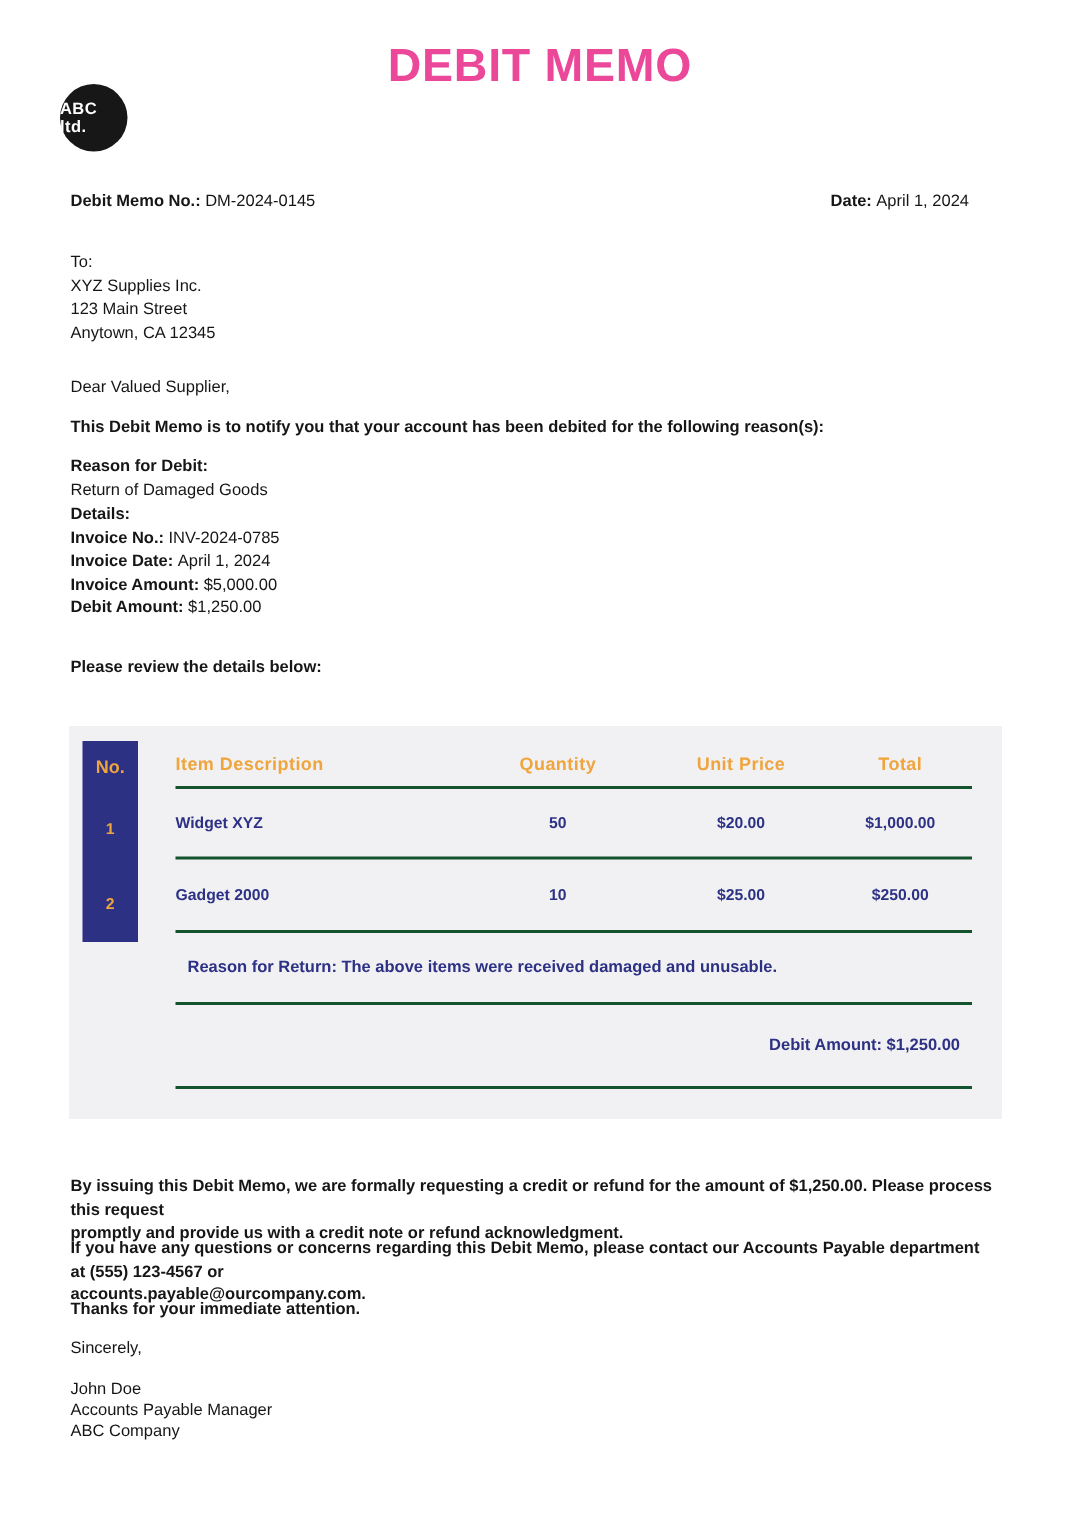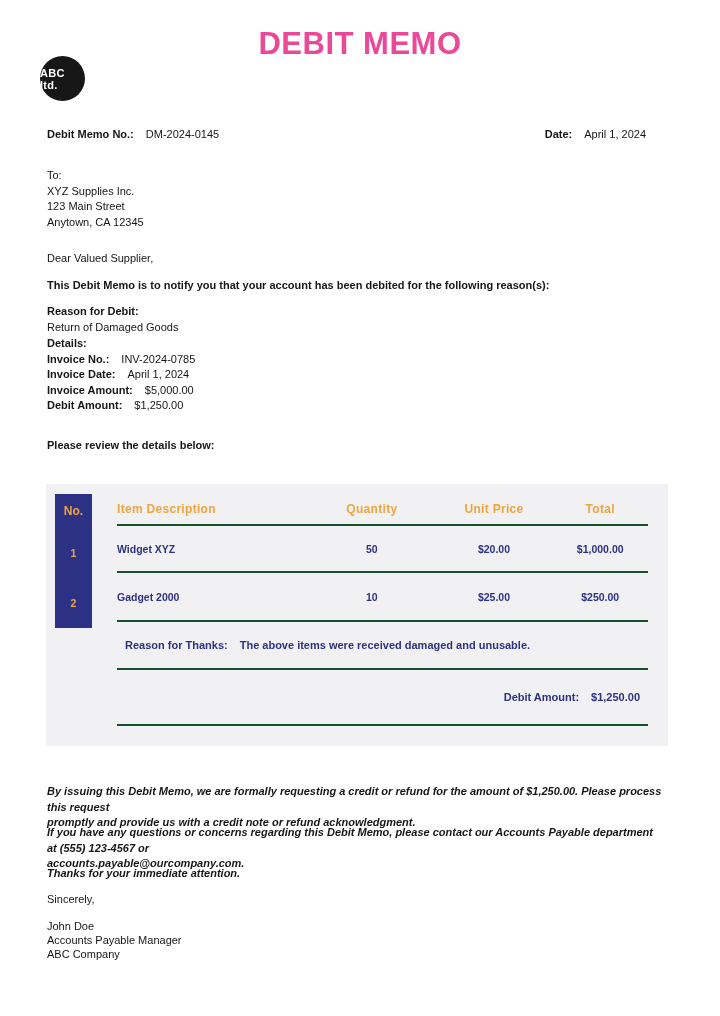--- a/index.html
+++ b/index.html
@@ -24,21 +24,21 @@
     border-radius: 50%; background: #171717; color: #ffffff;
     display: flex; flex-direction: column; align-items: flex-start; justify-content: center;
     font-size: 11px; font-weight: 700; line-height: 12px; letter-spacing: 0.3px;
   }
 
   .meta {
     position: absolute; top: 127px; left: 47px; right: 74px;
     display: flex; justify-content: space-between;
     font-size: 11px; line-height: 14px;
   }
-  .lbl { font-weight: 700; padding-right: 12px; }
+  .lbl { font-weight: 700; padding-right: 3px; }
 
   .block { position: absolute; left: 47px; font-size: 11px; line-height: 15.5px; }
   .recipient { top: 168px; }
   .salutation { top: 251px; }
   .notice { top: 278px; font-weight: 700; right: 60px; }
   .reason-block { top: 304px; }
   .details-block { top: 336px; }
   .review-line { top: 438px; font-weight: 700; }
 
   
@@ -77,21 +77,20 @@
   .tr.r1 span, .tr.r2 span { color: #2d3184; font-weight: 700; font-size: 10.5px; }
   .tr.reason-row { color: #2d3184; font-size: 11px; font-weight: 600; }
   .tr.reason-row .lbl { color: #2d3184; }
   .tr.total-row { color: #2d3184; font-size: 11px; font-weight: 700; }
 
   
   .footer-p {
     position: absolute; left: 47px; right: 55px;
     font-size: 11px; line-height: 15.5px; font-weight: 600;
     white-space: pre-line;
-    font-style: italic;
   }
   .fp1 { top: 784px; }
   .fp2 { top: 825px; }
   .thanks { top: 866px; }
   .closing { position: absolute; left: 47px; top: 892px; font-size: 11px; line-height: 15px; }
   .signature { position: absolute; left: 47px; top: 919px; font-size: 11px; line-height: 14px; }
 </style>
 </head>
 <body>
 
@@ -158,21 +157,21 @@
       </div>
 
       <div class="tr r2">
         <span class="c-desc">Gadget 2000</span>
         <span class="c-qty">10</span>
         <span class="c-unit">$25.00</span>
         <span class="c-total">$250.00</span>
       </div>
 
       <div class="tr reason-row">
-        <span class="lbl">Reason for Thanks:</span>
+        <span class="lbl">Reason for Return:</span>
           <span>The above items were received damaged and unusable.</span>
       </div>
 
       <div class="tr total-row">
         <span class="lbl">Debit Amount:</span>
           <span>$1,250.00</span>
       </div>
     </div>
   </div>
 

